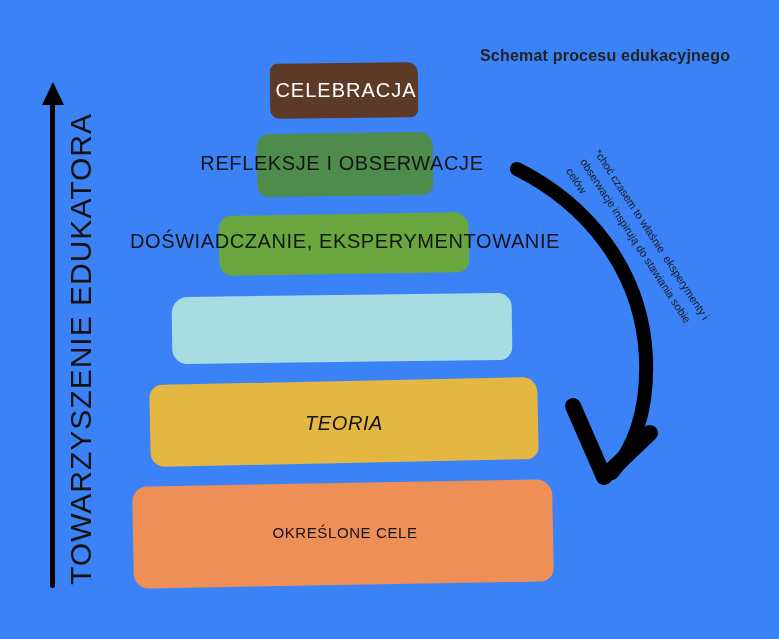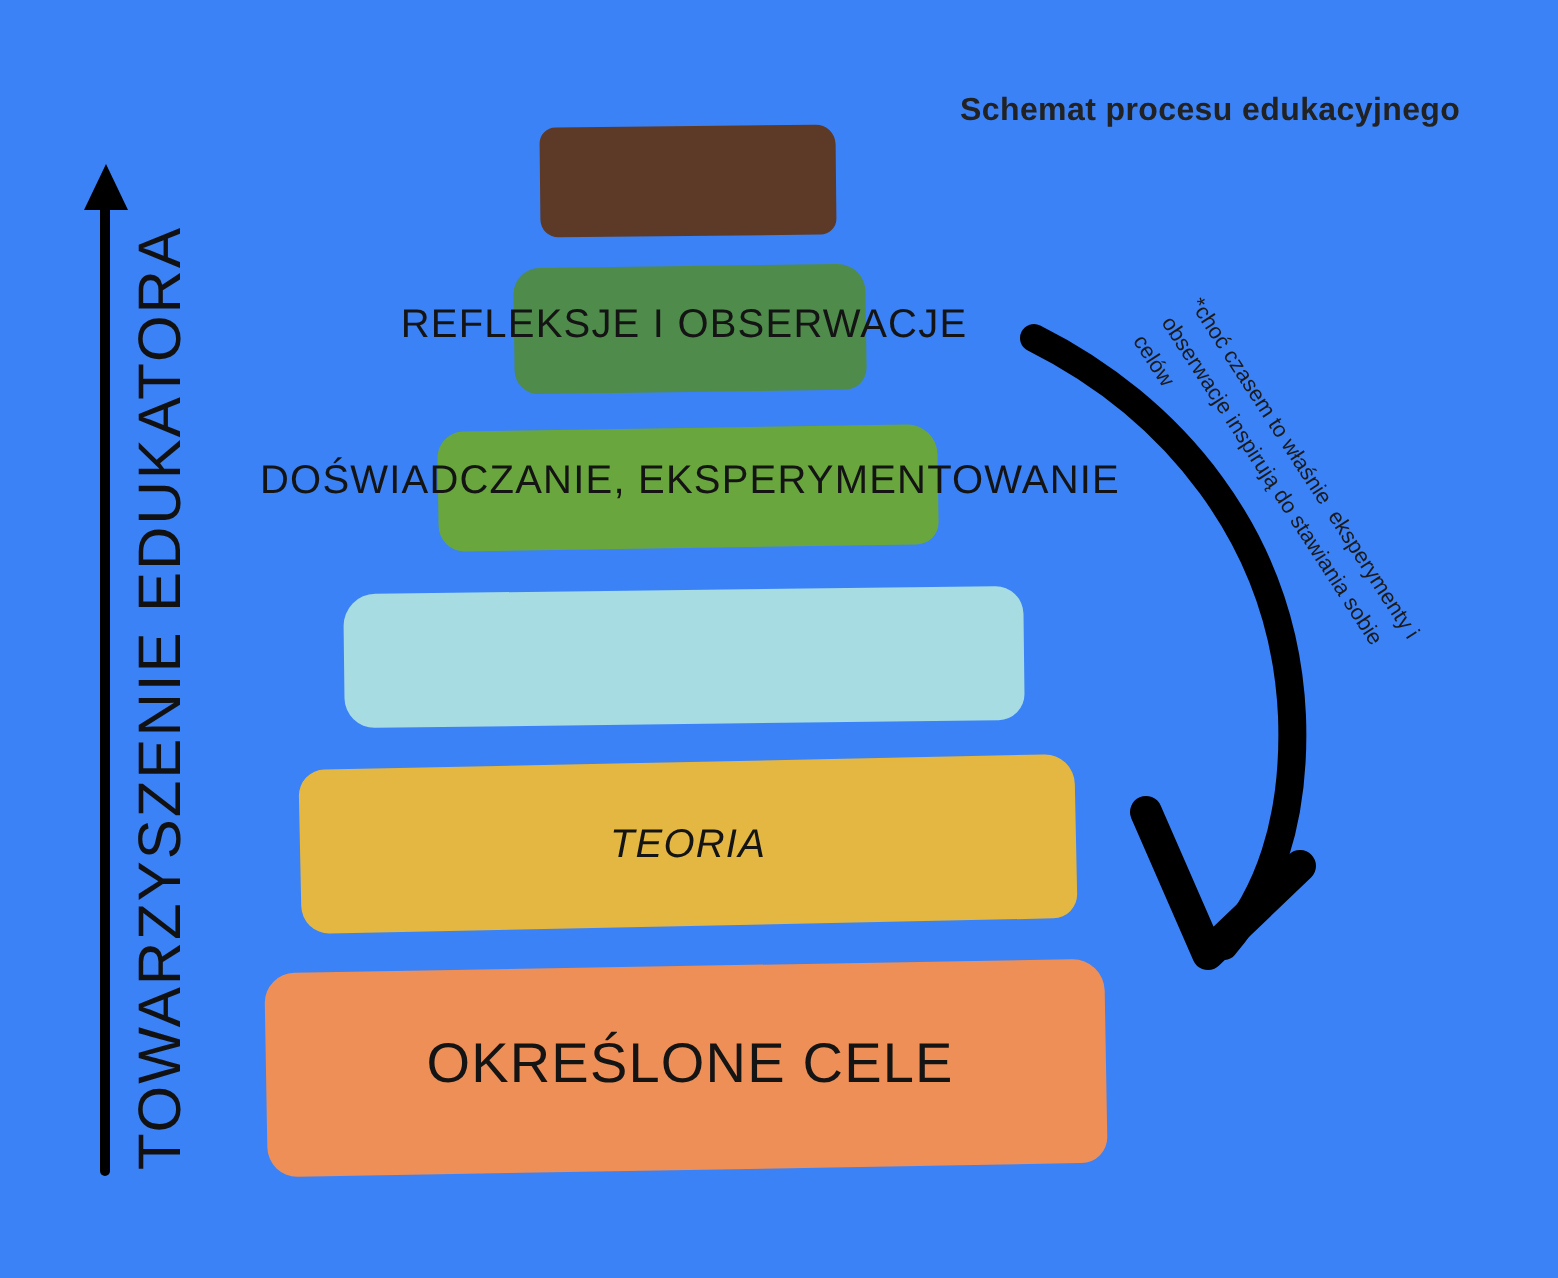--- a/index.html
+++ b/index.html
@@ -45,21 +45,21 @@
   
   .bar-label{
     position:absolute;transform:translate(-50%,-50%);
     white-space:nowrap;font-size:20px;letter-spacing:.6px;color:#141414;
   }
   #label-1{left:346px;top:90px;letter-spacing:1px;}
   #label-2{left:342px;top:163px;}
   #label-3{left:345px;top:241px;}
   #label-4{left:344px;top:330px;}
   #label-5{left:344px;top:423px;font-style:italic;}
-  #label-6{left:345px;top:532px;font-size:28px;}
+  #label-6{left:345px;top:532px;font-size:15px;}
   
   #arrow-svg{position:absolute;left:0;top:0;pointer-events:none;}
   
   #annotation{
     position:absolute;left:604px;top:146px;
     transform-origin:0 0;transform:rotate(57deg);
     font-size:11px;line-height:1.55;color:#1a1a1a;
   }
   .annotation-line{white-space:pre;}
 </style>
@@ -74,20 +74,21 @@
   <div id="axis-arrowhead"></div>
   <div id="axis-label">TOWARZYSZENIE EDUKATORA</div>
 
   <div class="bar" id="bar-1" style="background-color: rgb(93, 58, 39);"></div>
   <div class="bar" id="bar-2" style="background-color: rgb(79, 140, 76);"></div>
   <div class="bar" id="bar-3" style="background-color: rgb(105, 167, 62);"></div>
   <div class="bar" id="bar-4" style="background-color: rgb(166, 220, 226);"></div>
   <div class="bar" id="bar-5" style="background-color: rgb(227, 183, 66);"></div>
   <div class="bar" id="bar-6" style="background-color: rgb(237, 143, 87);"></div>
 
+  <div class="bar-label" id="label-1" style="color: rgb(255, 255, 255);">CELEBRACJA</div>
   <div class="bar-label" id="label-3" style="color: rgb(20, 20, 20);">DOŚWIADCZANIE, EKSPERYMENTOWANIE</div>
   <div class="bar-label" id="label-2" style="color: rgb(20, 20, 20);">REFLEKSJE I OBSERWACJE</div>
   <div class="bar-label" id="label-5" style="color: rgb(20, 20, 20);">TEORIA</div>
   <div class="bar-label" id="label-6" style="color: rgb(20, 20, 20);">OKREŚLONE CELE</div>
 
   <svg id="arrow-svg" width="779" height="639" viewBox="0 0 779 639" aria-hidden="true">
     <path d="M 517 169 C 585 203 642 268 646 358 C 648 412 633 449 612 473" fill="none" stroke="#000000" stroke-width="14" stroke-linecap="round"></path>
     <path d="M 573 406 L 604 477 L 650 433" fill="none" stroke="#000000" stroke-width="16" stroke-linecap="round" stroke-linejoin="round"></path>
   </svg>
 

